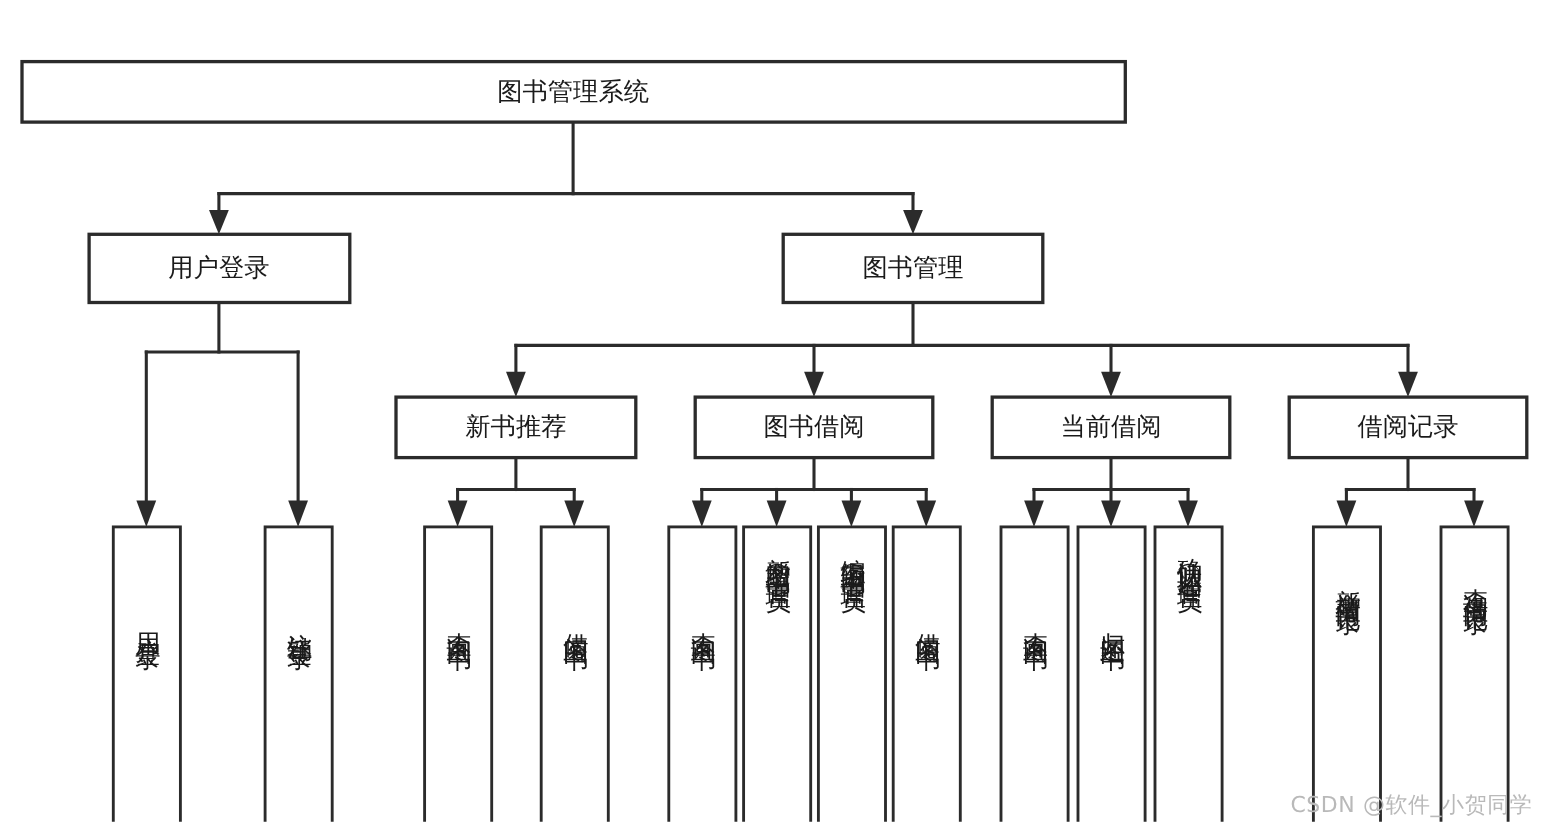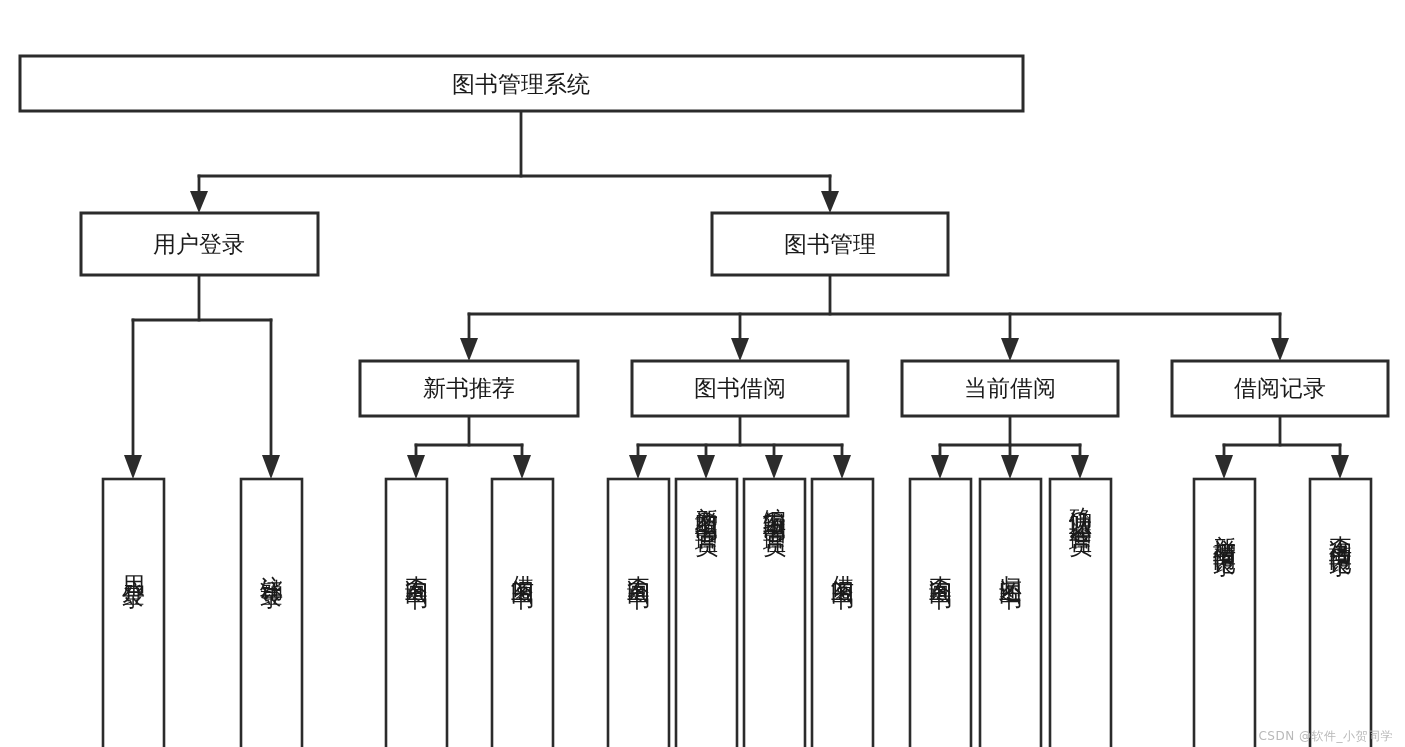--- a/index.html
+++ b/index.html
@@ -68,21 +68,21 @@
     line-height: 1.0;
     color: #1a1a1a;
     letter-spacing: 4px;
     white-space: nowrap;
   }
   .watermark {
     position: absolute;
     right: 12px;
     bottom: 8px;
     font-family: "DejaVu Sans", "Liberation Sans", sans-serif;
-    font-size: 12px;
+    font-size: 20px;
     color: #b9b9b9;
     white-space: nowrap;
     letter-spacing: 0.5px;
   }
 </style>
 </head>
 <body>
 
 <div id="diagram-root">
 

